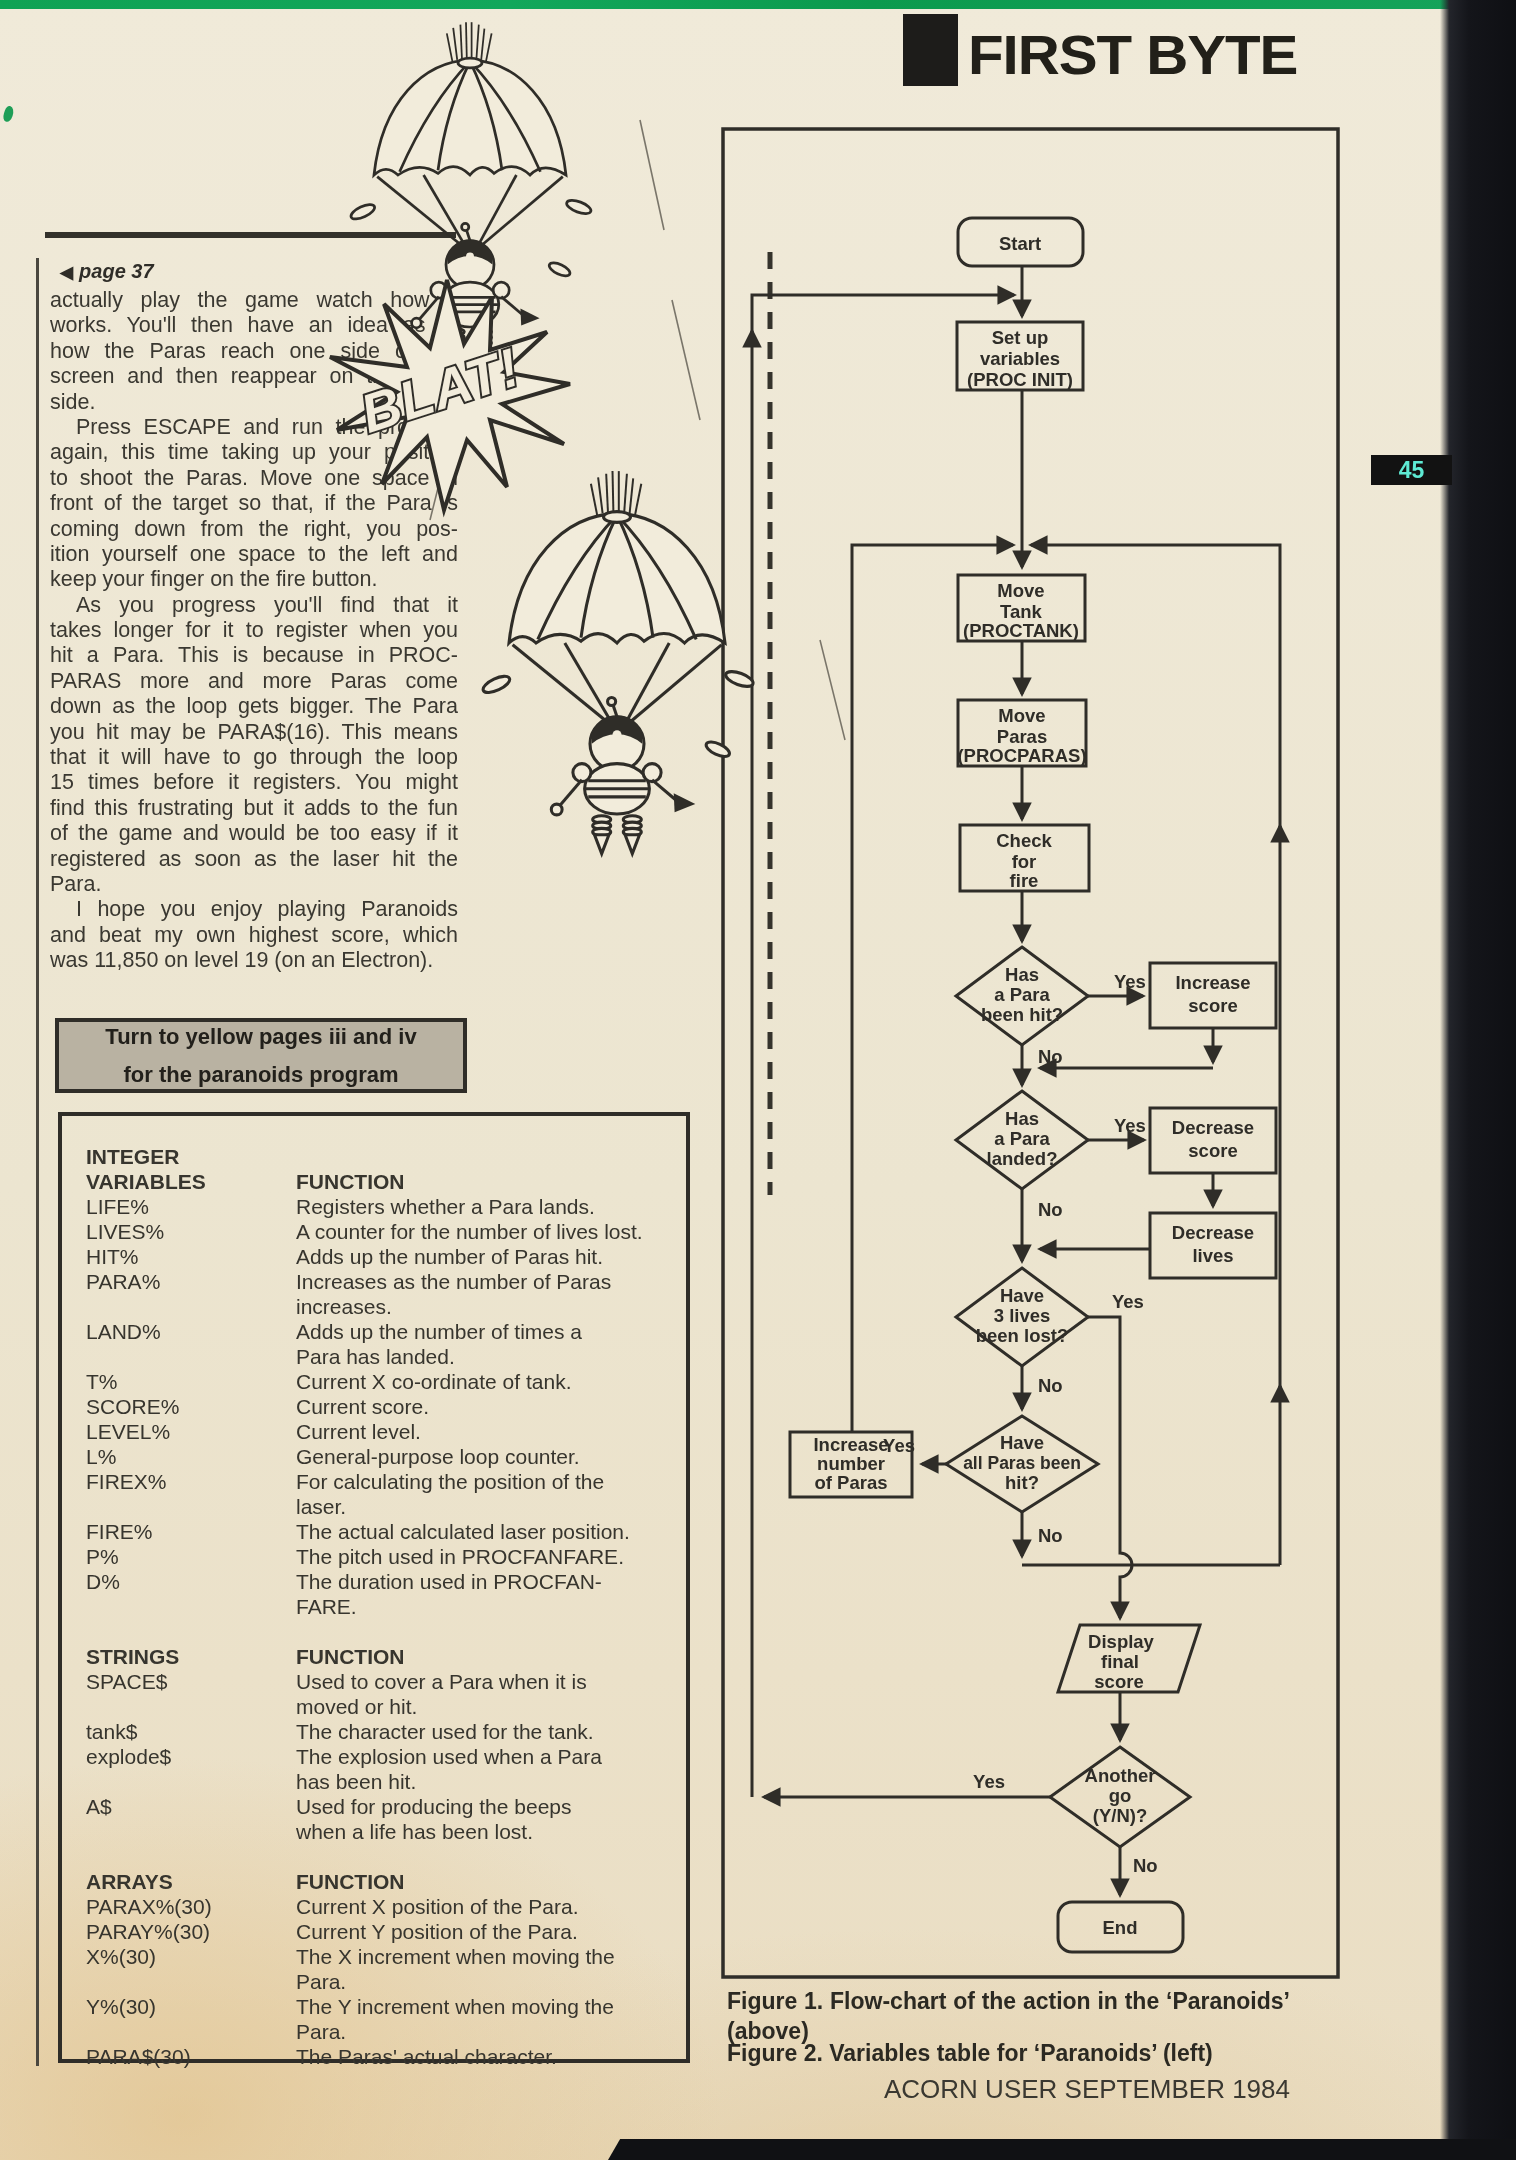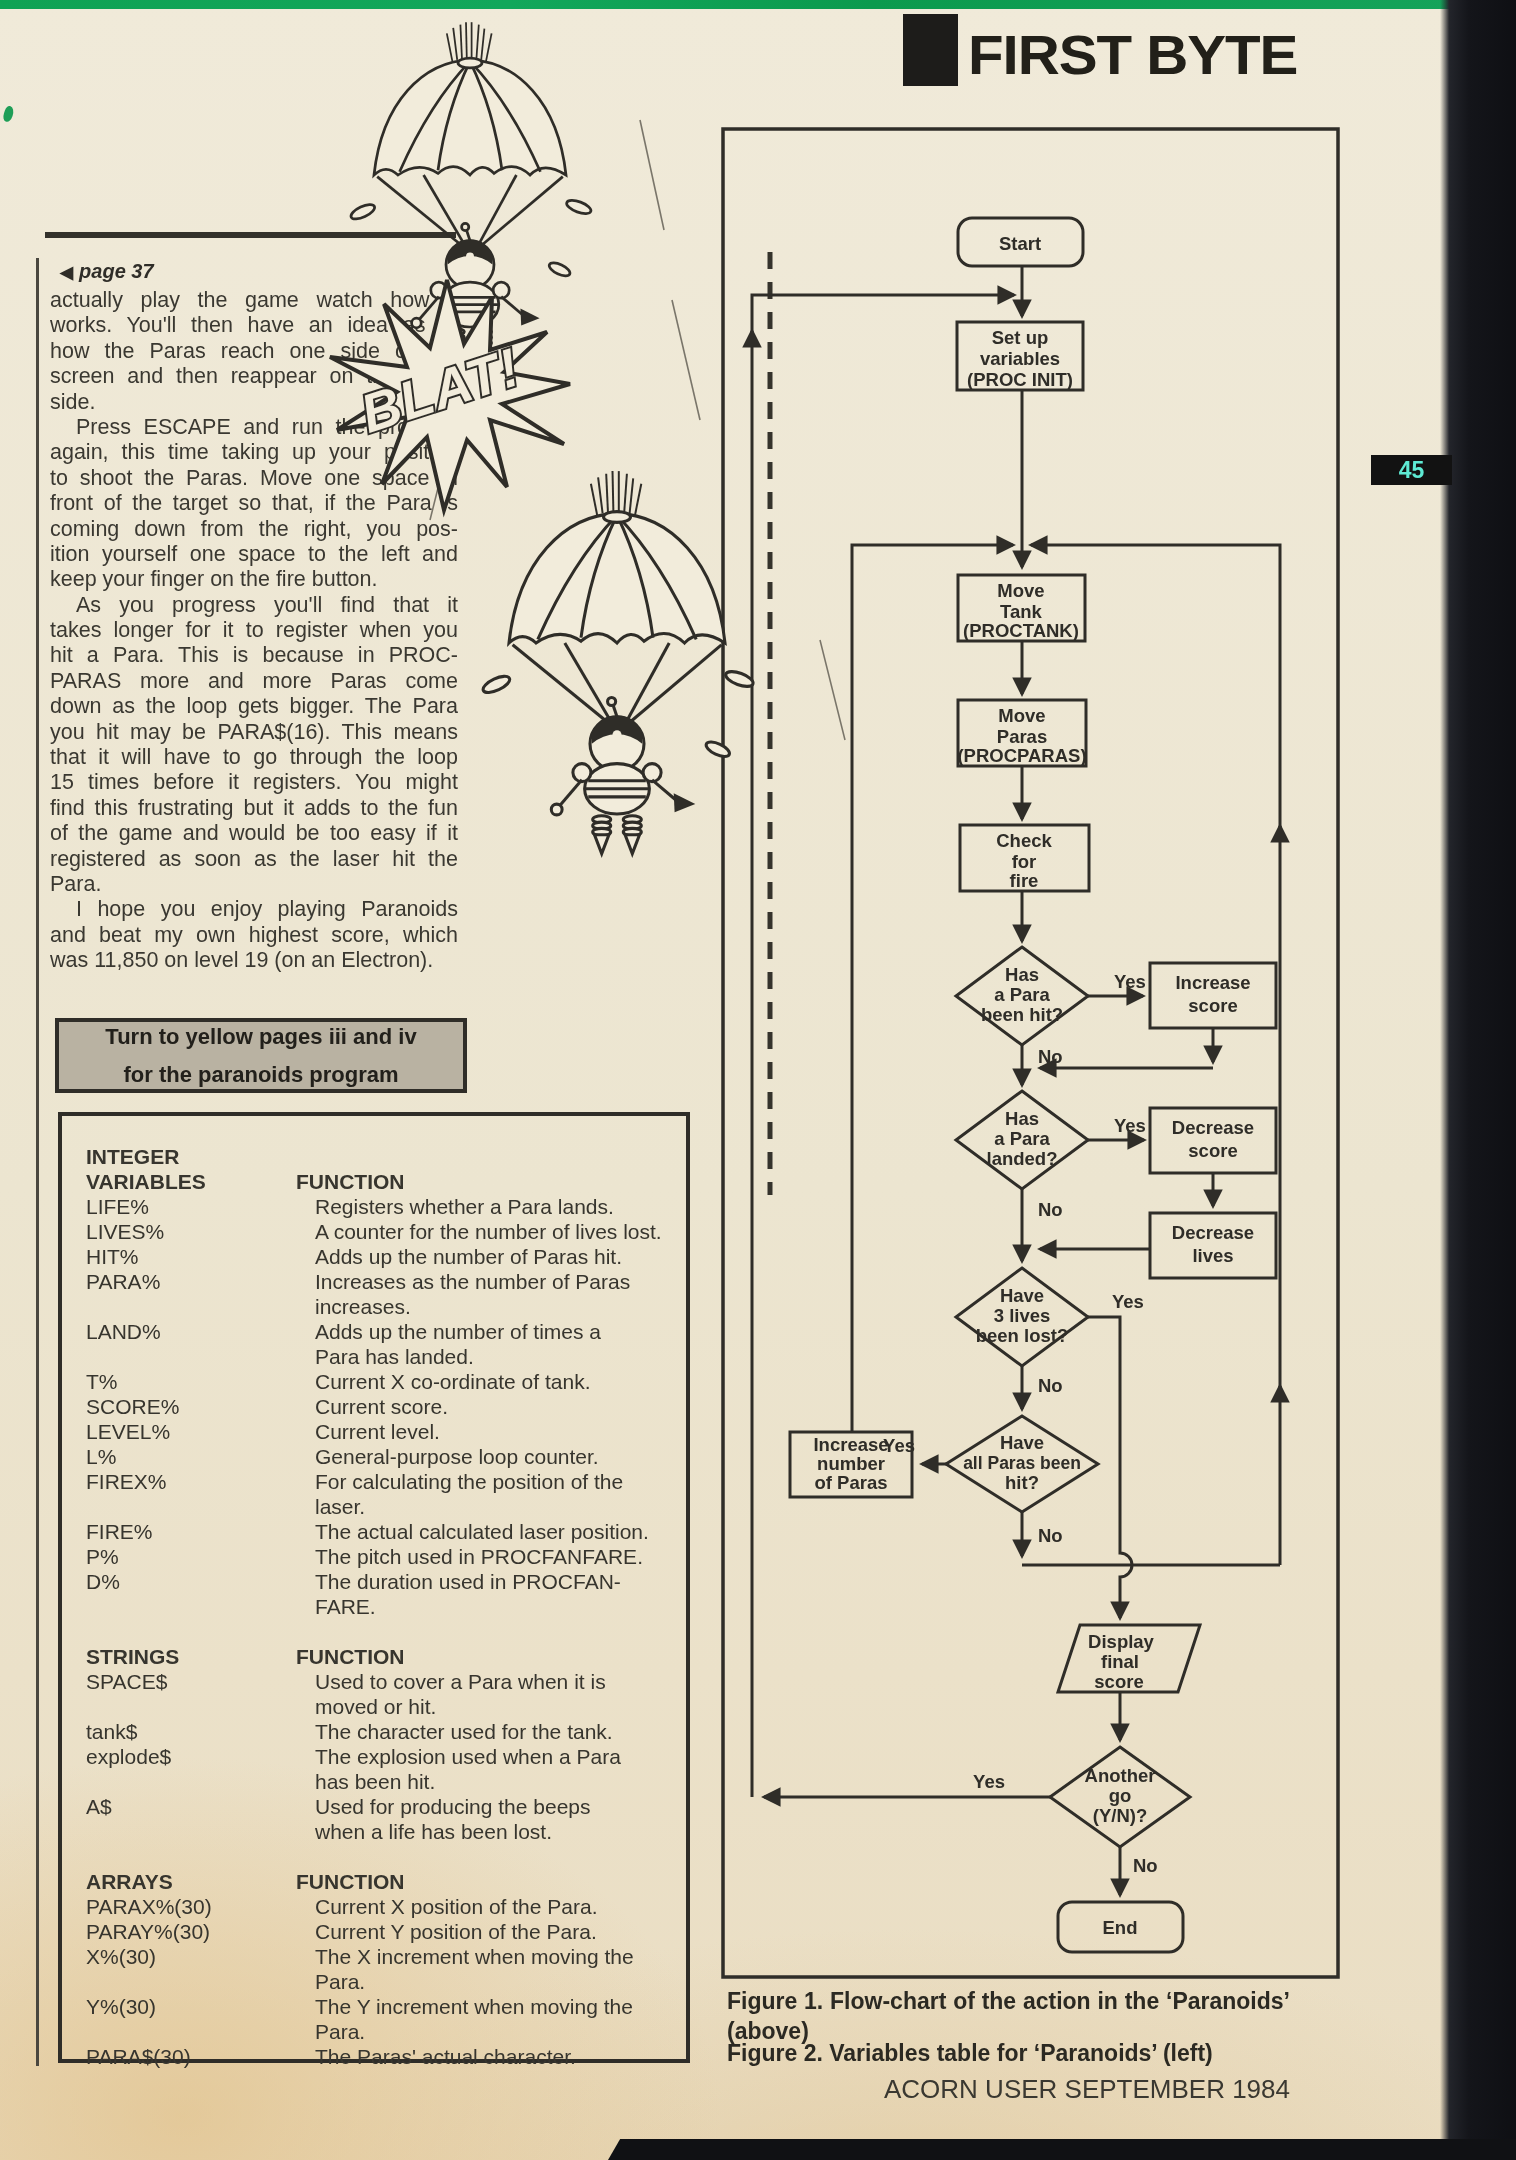--- a/index.html
+++ b/index.html
@@ -39,21 +39,21 @@
   #callout{left:55px;top:1018px;width:412px;height:75px;background:#b9b2a2;border:4px solid #2f2d28;box-sizing:border-box;
     display:flex;flex-direction:column;justify-content:center;align-items:center;font-weight:bold;font-size:22px;line-height:27px;color:#22201b;gap:11px;}
   
   #var-box{left:58px;top:1112px;width:632px;height:951px;border:4px solid #2f2d28;box-sizing:border-box;}
   #var-table{position:absolute;left:24px;top:20px;width:580px;font-size:21px;line-height:25px;color:#37352e;}
   .vsec{margin-top:8px;}
   .vsec + .vsec{margin-top:25px;}
   .vhead{display:flex;font-weight:bold;}
   .vhead .hl{width:210px;white-space:pre-line;}
   .vhead .hr{align-self:flex-end;}
-  .vrow{display:flex;gap:19px;}
+  .vrow{display:flex;}
   .vrow .vn{width:210px;flex:none;}
   .vrow .vd{white-space:pre-line;}
   
   .cap{font-weight:bold;font-size:23px;color:#2b2922;}
   #cap1{left:727px;top:1986px;width:563px;}
   #cap1 .line{height:30px;line-height:30px;}
   #cap2{left:727px;top:2040px;width:620px;}
   #footer{left:790px;top:2074px;width:500px;font-size:26px;text-align:right;color:#3a3831;}
   
   svg text{font-family:"Liberation Sans",sans-serif;font-weight:bold;font-size:18.5px;fill:#2f2d28;}

